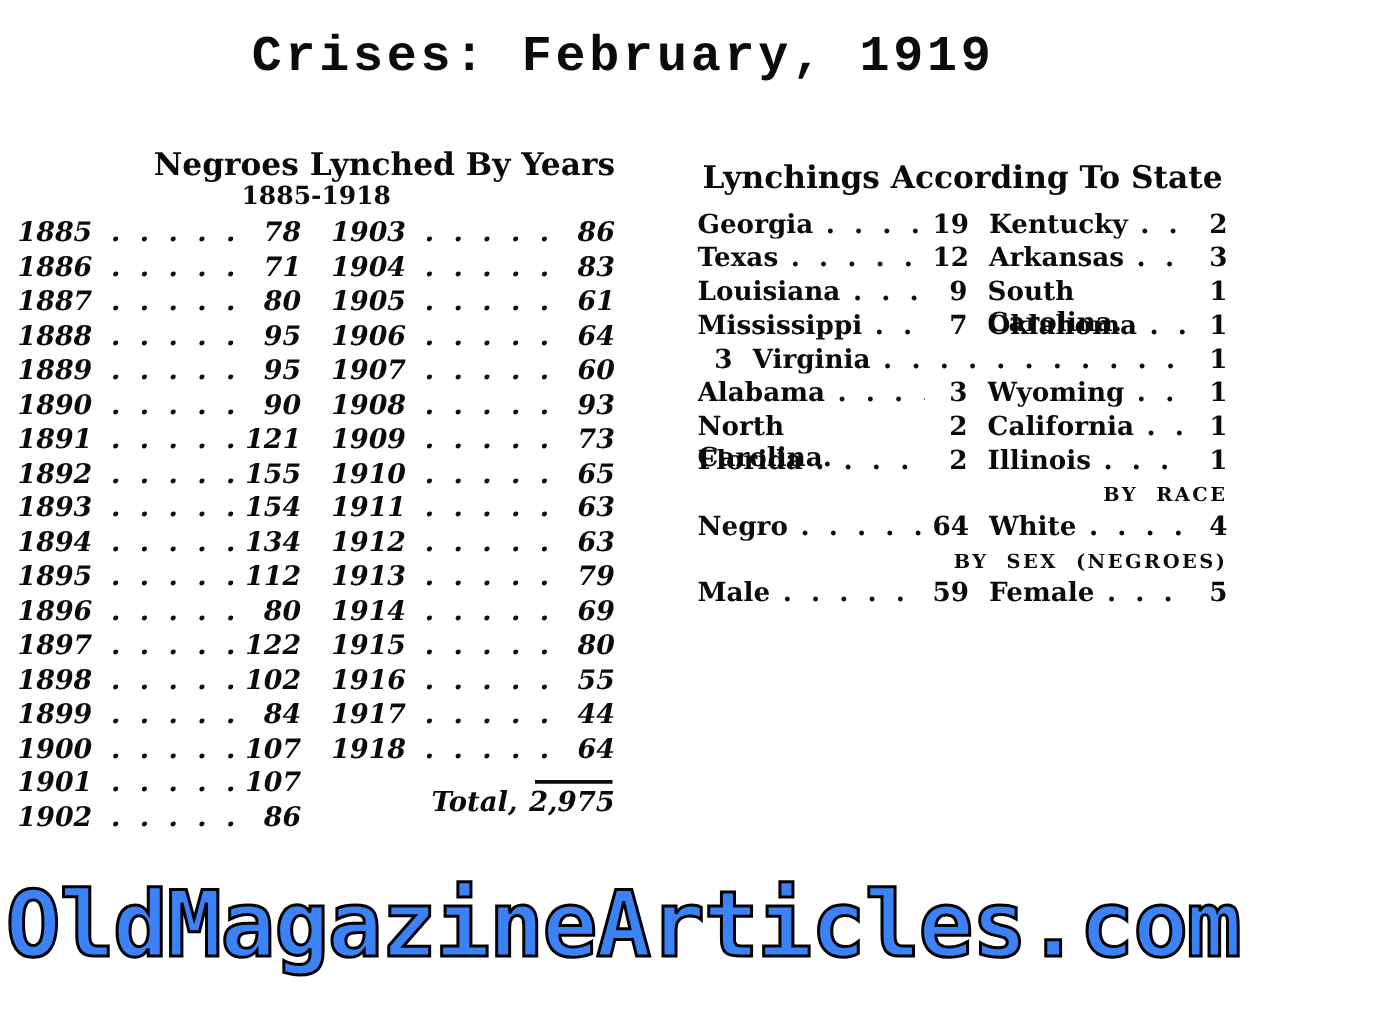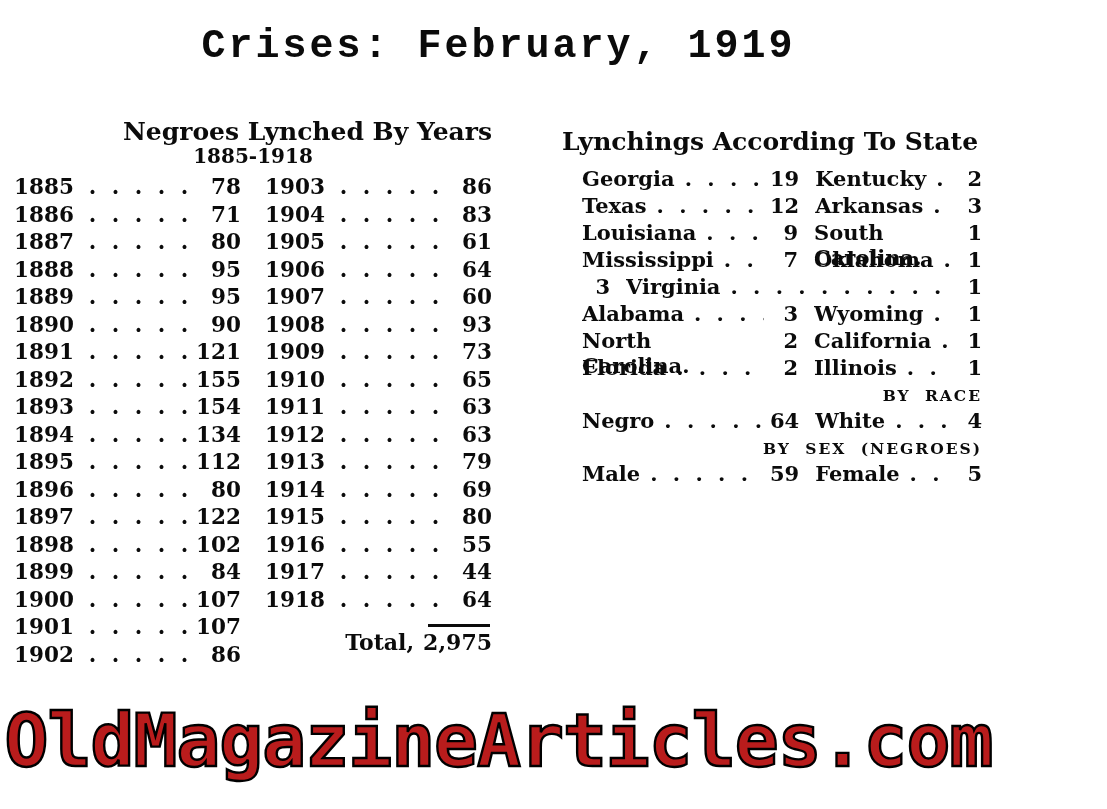--- a/index.html
+++ b/index.html
@@ -14,56 +14,56 @@
     position:absolute; top:24px; left:0; width:100%;
     text-align:center; font-family:"Liberation Mono", monospace;
     font-weight:bold; font-size:40px; letter-spacing:3px; white-space:nowrap;
   }
 
   
   .years-table { position:absolute; left:14px; top:118px; width:478px; }
   .yt-title { text-align:right; font-size:25px; font-weight:700; line-height:28px; }
   .yt-subtitle { text-align:center; font-size:20px; font-weight:700; line-height:21px; }
   .yt-cols { display:flex; gap:24px; margin-top:7px; }
-  .yt-col { flex:1 1 0; min-width:0; }
+  .yt-col { flex:1 1 0; min-width:0;font-style:italic; }
 
   .row { display:flex; align-items:baseline; height:27.5px; font-size:21.5px; font-weight:700; }
   .year { flex:0 0 auto; }
   .leader {
     flex:1 1 0; min-width:0; overflow:hidden; white-space:nowrap;
     margin:0 8px 0 15px; font-weight:700;
   }
   .leader::after { content:". . . . . . . . . . . . . . . . . . . ."; letter-spacing:4px; }
   .val { flex:0 0 44px; text-align:right; }
 
   .total-rule { width:62px; border-top:3px solid #0b0b0b; margin:10px 2px 2px auto; }
   .total-row { display:flex; justify-content:flex-end; gap:9px; font-size:22px; font-weight:700; height:28px; align-items:baseline; }
 
   
   .state-table { position:absolute; left:558px; top:128px; width:424px; }
   .st-title { text-align:center; font-size:25px; font-weight:700; line-height:28px; margin-bottom:10px; }
-  .st-row { display:flex; align-items:baseline; height:27px; font-size:21px; font-weight:700;margin-left:24px; }
+  .st-row { display:flex; align-items:baseline; height:27px; font-size:21px; font-weight:700; }
   .state { display:flex; align-items:baseline; min-width:0; overflow:hidden; }
   .state .leader { margin:0 6px 0 10px; }
   .state1 { flex:0 0 188px; }
   .v1 { flex:0 0 28px; text-align:right; }
   .state2 { flex:1 1 0; margin-left:16px; }
   .v2 { flex:0 0 26px; text-align:right; }
 
   .sub-heading {
     text-align:right; font-size:15.5px; font-weight:700;
     letter-spacing:2px; word-spacing:7px; height:26px; line-height:28px;
   }
 
   
   .watermark {
     position:absolute; top:698px; left:0; width:100%;
     text-align:center; font-family:"DejaVu Sans Mono", monospace;
     font-weight:bold; font-size:73px; letter-spacing:-1px; white-space:nowrap;
-    -webkit-text-stroke:2.4px #000; color:#b91c1c;
+    -webkit-text-stroke:2.4px #000; color:#3b82f6;
   }
 </style>
 </head>
 <body>
 
 <div class="page">
 
   <div class="doc-title">Crises: February, 1919</div>
 
   <section class="years-table">

